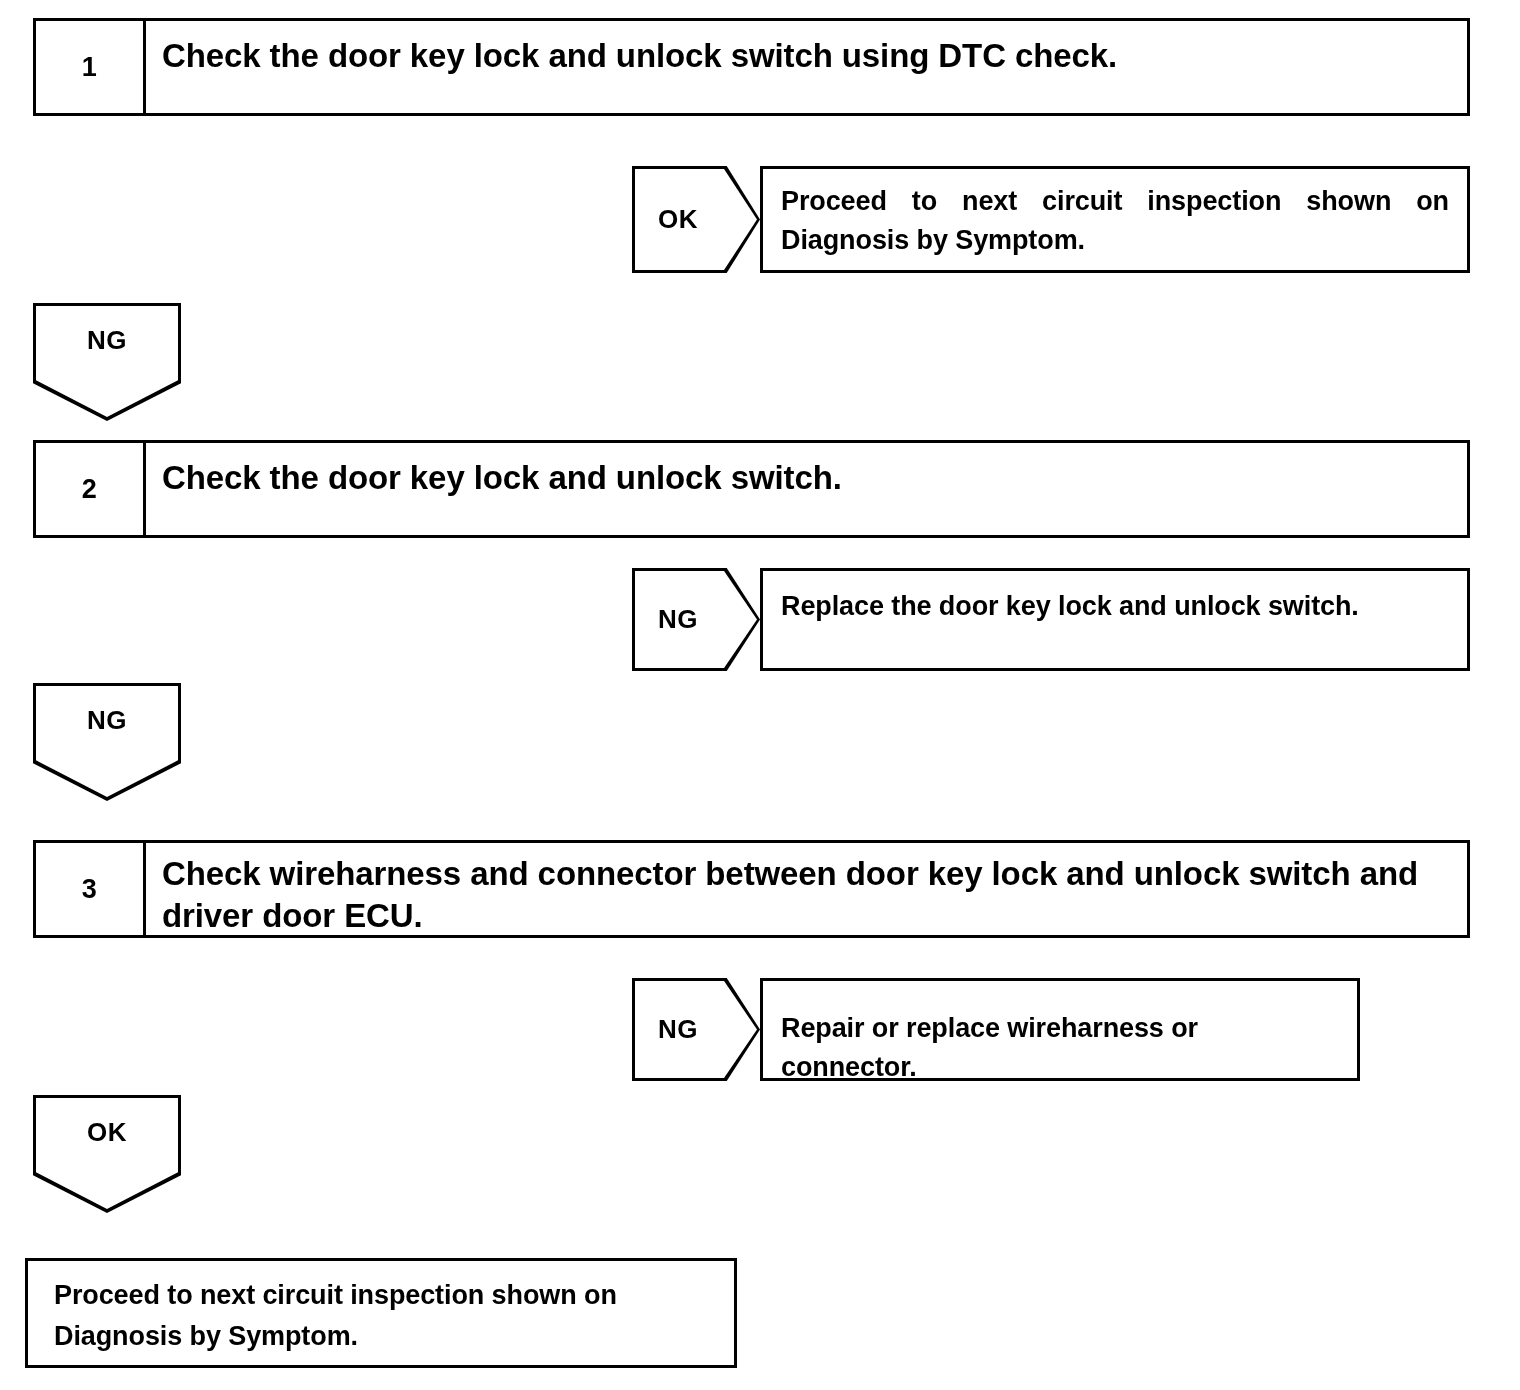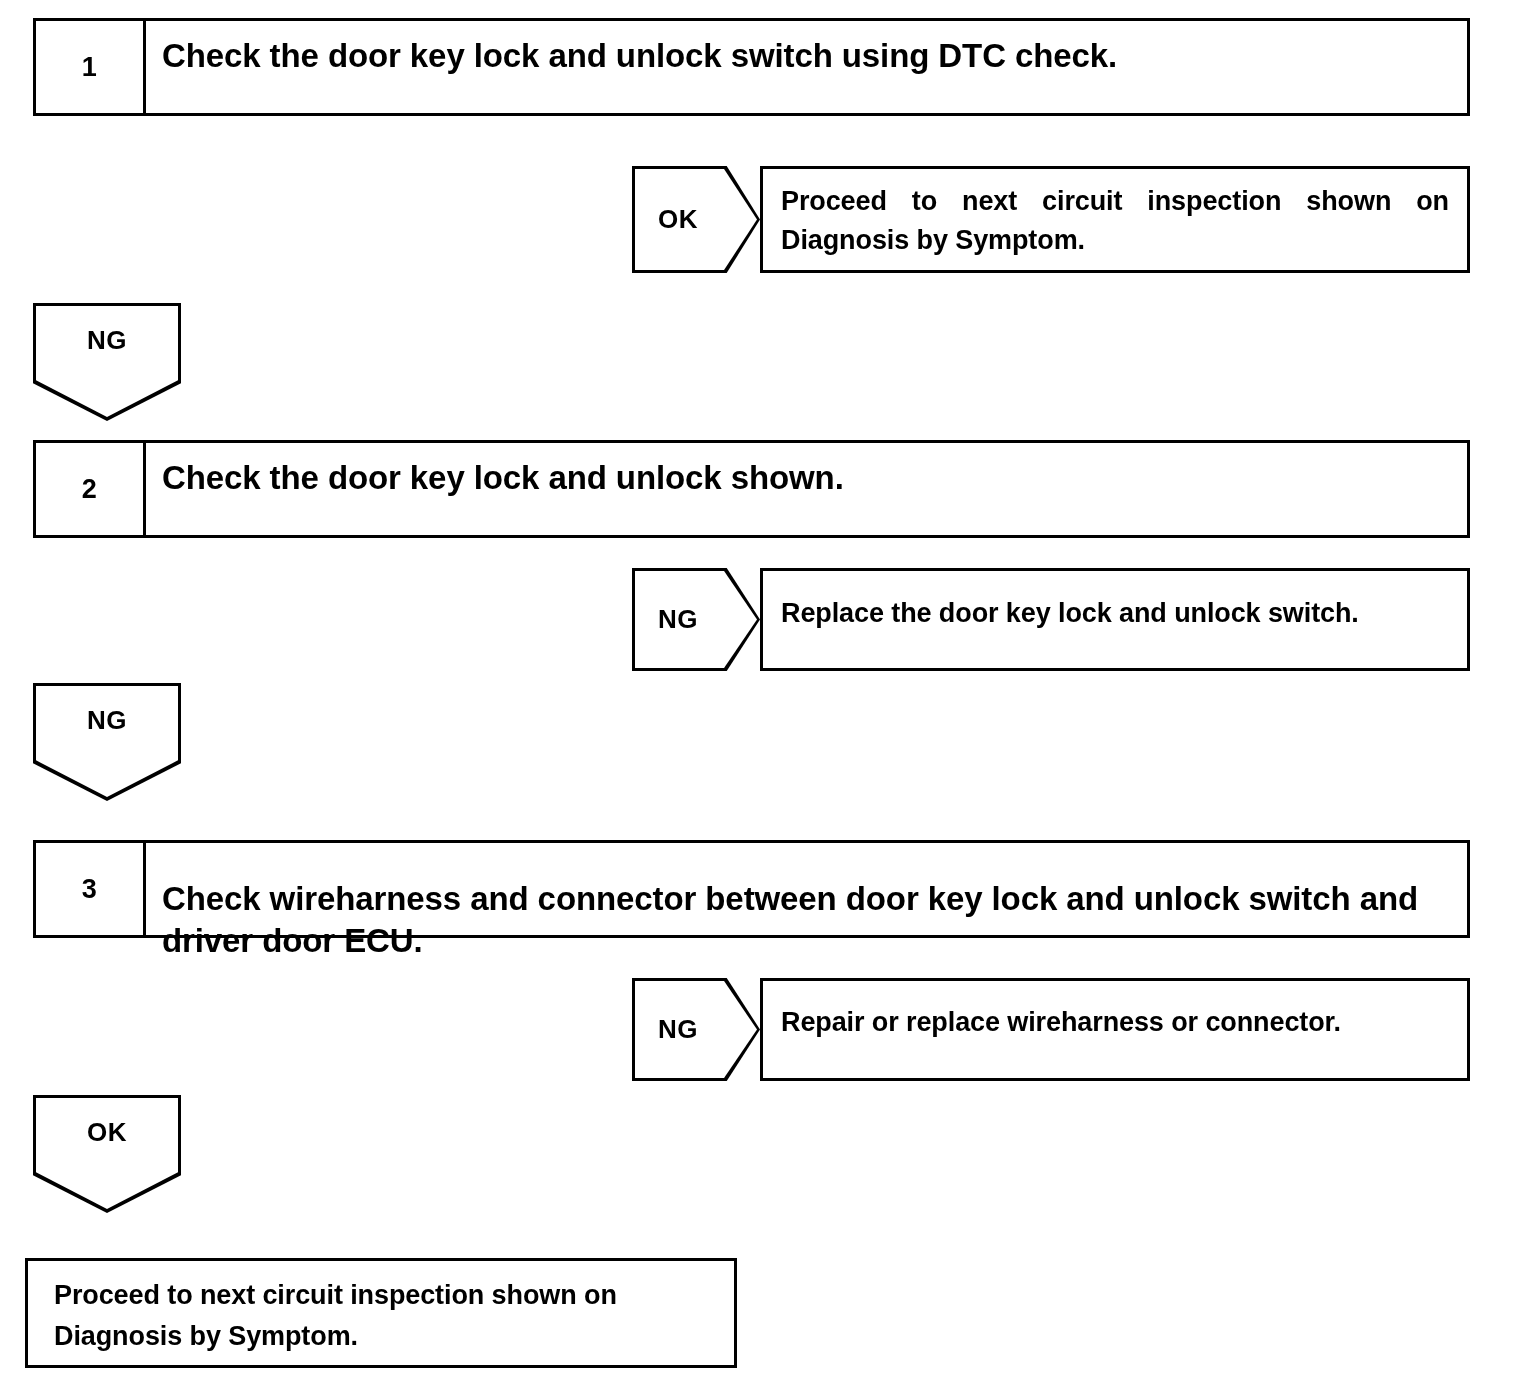--- a/index.html
+++ b/index.html
@@ -167,52 +167,52 @@
     </div>
   </div>
 
   <div class="tag-down" style="left:33px; top:303px;">
     <span class="tag-inner"></span>
     <span class="tag-label">NG</span>
   </div>
 
   <div class="step-box" style="left:33px; top:440px; width:1437px; height:98px;">
     <div class="step-num">2</div>
-    <div class="step-text">Check the door key lock and unlock shown.</div>
+    <div class="step-text">Check the door key lock and unlock switch.</div>
   </div>
 
   <div class="branch" style="left:632px; top:568px; height:103px;">
     <div class="tag-right">
       <span class="tag-inner"></span>
       <span class="tag-label">NG</span>
     </div>
-    <div class="result-box" style="width:710px; height:103px; padding-top:23px;">
+    <div class="result-box" style="width:710px; height:103px; padding-top:16px;">
       <span>Replace the door key lock and unlock switch.</span>
     </div>
   </div>
 
   <div class="tag-down" style="left:33px; top:683px;">
     <span class="tag-inner"></span>
     <span class="tag-label">NG</span>
   </div>
 
   <div class="step-box" style="left:33px; top:840px; width:1437px; height:98px;">
     <div class="step-num">3</div>
-    <div class="step-text" style="padding-top:10px;margin-top:25px;">
+    <div class="step-text" style="padding-top:10px;">
       <span>Check wireharness and connector between door key lock and unlock switch and</span>
       <span>driver door ECU.</span>
     </div>
   </div>
 
   <div class="branch" style="left:632px; top:978px; height:103px;">
     <div class="tag-right">
       <span class="tag-inner"></span>
       <span class="tag-label">NG</span>
     </div>
-    <div class="result-box" style="width:710px; height:103px; padding-top:22px;">
+    <div class="result-box" style="width:600px; height:103px; padding-top:28px;">
       <span>Repair or replace wireharness or connector.</span>
     </div>
   </div>
 
   <div class="tag-down" style="left:33px; top:1095px;">
     <span class="tag-inner"></span>
     <span class="tag-label">OK</span>
   </div>
 
   <div class="final-box" style="left:25px; top:1258px; width:712px; height:110px;">

